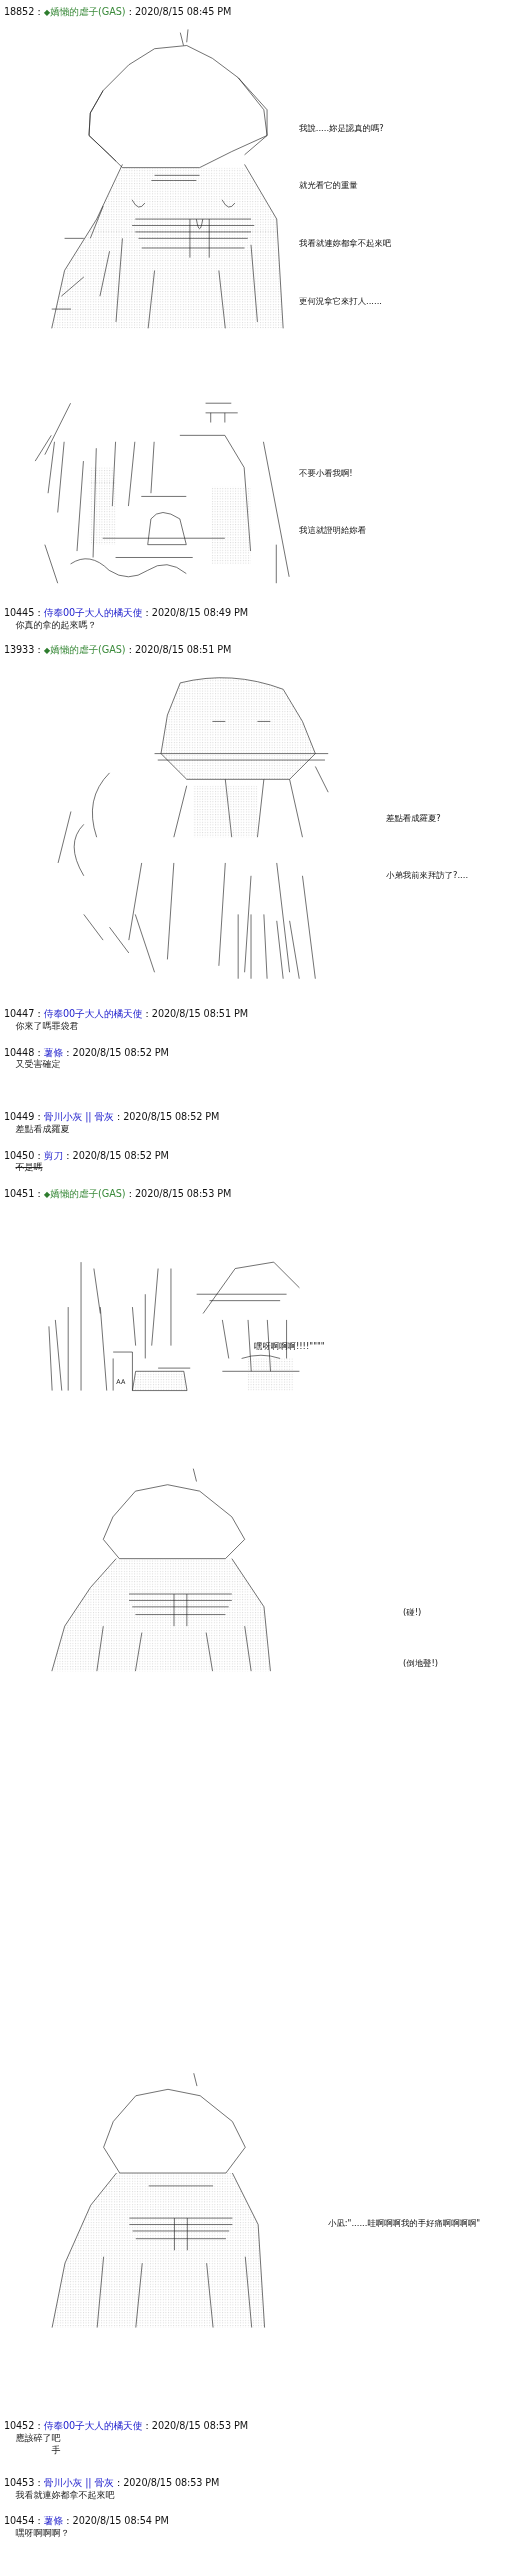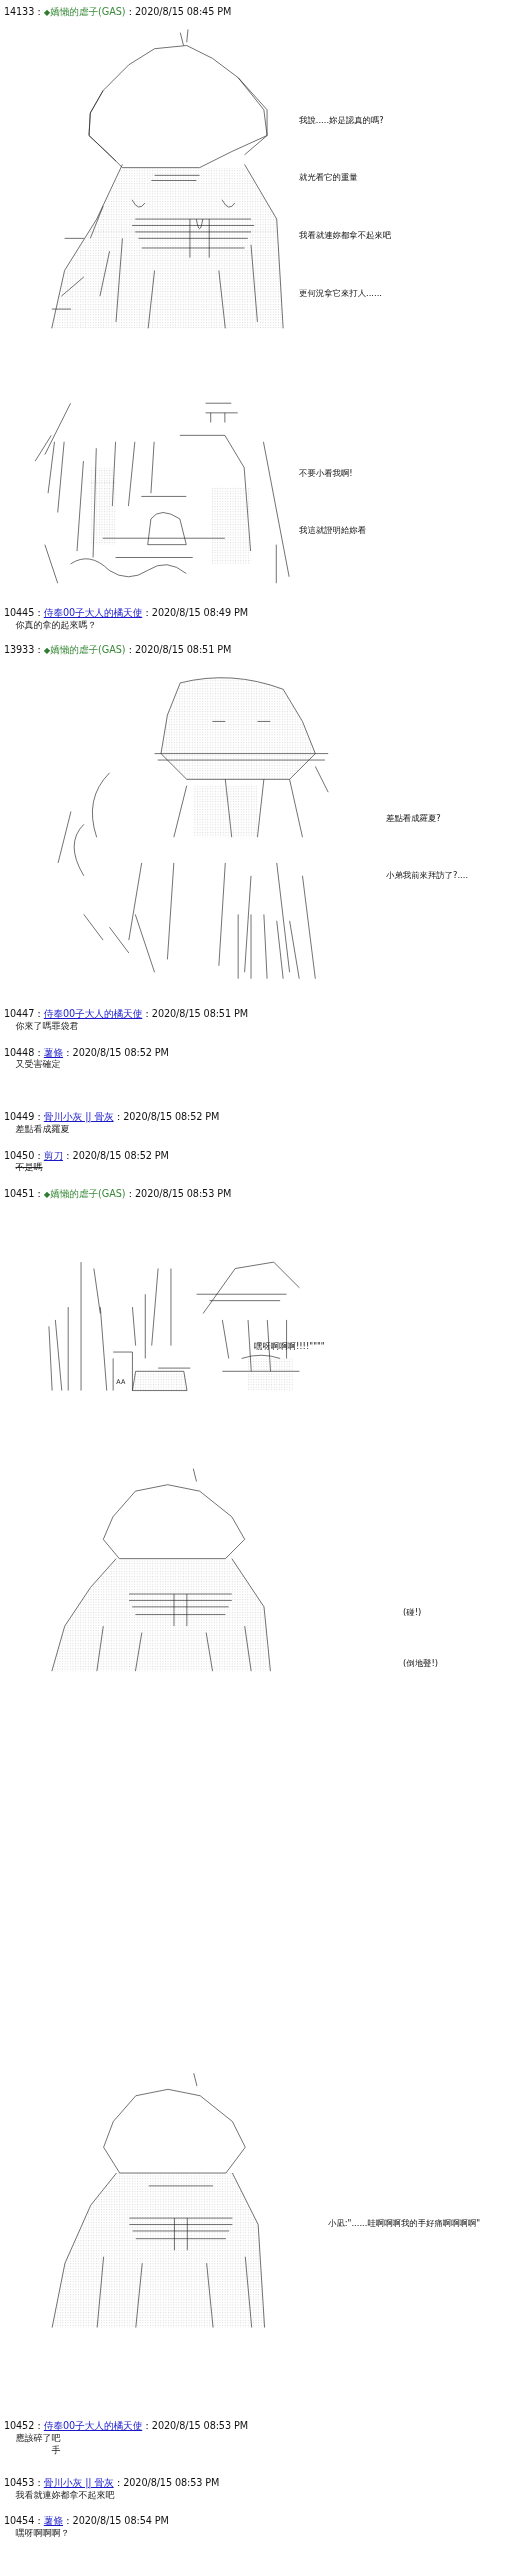--- a/index.html
+++ b/index.html
@@ -3,35 +3,35 @@
 <meta charset="utf-8">
 <style>
   html, body { margin: 0; padding: 0; background: #ffffff; }
   body { width: 515px; height: 2576px; position: relative; overflow: hidden;
          font-family: "DejaVu Sans", "Liberation Sans", sans-serif; color: #000; }
   .post-header { position: absolute; left: 3.9px; font-size: 9.7px; line-height: 11.6px; white-space: nowrap; letter-spacing: -0.1px; }
   .post-header .num { color: #111; }
   .post-header .sep { color: #111; }
   .post-header .author-gas { color: #3a8a3a; }
   .post-header .author-gas .diamond { color: #2e7d2e; font-size: 8.4px; }
-  .post-header .author-link { color: #1a1acc; text-decoration: underline; cursor: pointer; }
+  .post-header .author-link { color: #1a1acc; cursor: pointer; }
   .post-header .ts { color: #111; }
   .post-body { position: absolute; left: 15.5px; font-size: 9px; line-height: 11.6px; color: #222; white-space: pre; text-align: right; }
   .post-body.strike { text-decoration: line-through; }
   .aa { position: absolute; }
   .aa svg { display: block; }
   .dialog { position: absolute; font-size: 8.4px; line-height: 19.3px; color: #111; white-space: pre;
             font-family: "DejaVu Sans", sans-serif; }
   .sfx { position: absolute; font-size: 8.4px; color: #111; white-space: pre; font-family: "DejaVu Sans", sans-serif; }
 </style>
 </head>
 <body>
 
 <div class="post-header" style="top:6.4px">
-  <span class="num">14133</span><span class="sep">：</span><span class="author-gas"><span class="diamond">◆</span><span>嬌懶的虐子(GAS)</span></span><span class="sep">：</span><span class="ts">2020/8/15 08:45 PM</span>
+  <span class="num">18852</span><span class="sep">：</span><span class="author-gas"><span class="diamond">◆</span><span>嬌懶的虐子(GAS)</span></span><span class="sep">：</span><span class="ts">2020/8/15 08:45 PM</span>
 </div>
 
 <div class="aa" style="left:26px;top:26px">
   <svg width="270" height="309" viewBox="0 0 420 480" fill="none" stroke="#222" stroke-width="1">
     <defs>
       <pattern id="dots1" width="4" height="4" patternUnits="userSpaceOnUse">
           <circle cx="1" cy="1" r="0.6" fill="#999" stroke="none"></circle>
         </pattern>
     </defs>
     <path d="M160 60 L120 100 L100 135 L98 170 L130 200 L150 220 L270 220 L320 195 L375 170 L370 130 L330 80 L290 50 L250 30 L200 35 Z" fill="#fff"></path>
@@ -40,21 +40,21 @@
     <path d="M120 100 L100 135 L98 170 L140 210 M330 80 L375 130 L375 170 L340 200"></path>
     <path d="M150 215 L110 300 L60 380 L40 470 M340 215 L390 300 L400 470"></path>
     <path d="M195 240 L230 240 L265 240 M200 232 L270 232"></path>
     <path d="M170 300 L350 300 M165 310 L355 310 M170 320 L350 320 M175 330 L345 330 M180 345 L340 345"></path>
     <path d="M255 300 L255 360 M285 300 L285 360 M265 300 Q270 330 275 300"></path>
     <path d="M120 280 L100 330 M130 350 L115 420 M150 330 L140 460 M200 380 L190 470 M300 380 L310 470 M350 340 L360 460"></path>
     <path d="M90 390 L55 420 M40 440 L70 440 M60 330 L90 330"></path>
     <path d="M165 270 Q175 290 185 275 M305 270 Q315 290 325 275"></path>
   </svg>
 </div>
-<div class="dialog" style="left:299px;top:72px">
+<div class="dialog" style="left:299px;top:80px">
   <div>我說.....妳是認真的嗎?</div>
   <div>就光看它的重量</div>
   <div>我看就連妳都拿不起來吧</div>
   <div>更何況拿它來打人......</div>
 </div>
 
 <div class="aa" style="left:32px;top:390px">
   <svg width="270" height="200" viewBox="0 0 420 310" fill="none" stroke="#222" stroke-width="1">
     <defs>
       <pattern id="dots2" width="4" height="4" patternUnits="userSpaceOnUse">

